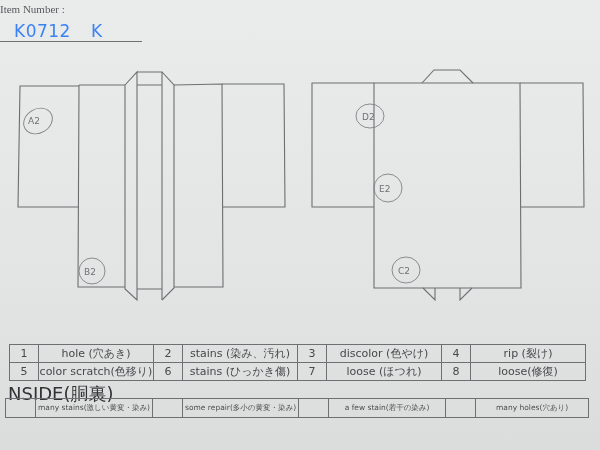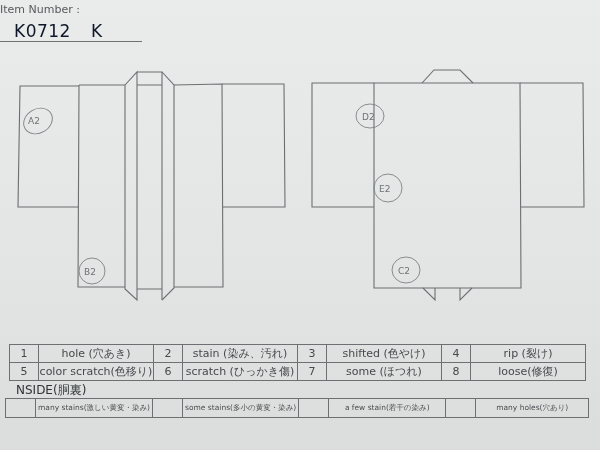--- a/index.html
+++ b/index.html
@@ -2,34 +2,34 @@
 <html><head>
 <meta charset="utf-8">
 <style>
   html, body { margin:0; padding:0; }
   body {
     width:600px; height:450px; overflow:hidden; position:relative;
     background: linear-gradient(180deg, #e9ecea 0%, #e2e5e3 60%, #dadddb 100%);
     font-family: "DejaVu Sans", "Liberation Sans", sans-serif;
     color:#3a3d3f;
   }
-  .item-label { position:absolute; left:0; top:3px; font-size:11px; color:#555a5d; }
-  .item-value { position:absolute; left:14px; top:21px; font-size:17px; letter-spacing:0.5px; color:#0f172a; }
+  .item-label { position:absolute; left:0; top:3px; font-size:11px; color:#555a5d;font-family:Liberation Serif, serif; }
+  .item-value { position:absolute; left:14px; top:21px; font-size:17px; letter-spacing:0.5px; color:#3b82f6; }
   .item-value span.k { margin-left:20px; }
   .item-underline { position:absolute; left:0; top:41px; width:142px; height:1px; background:#6d7275; }
   svg.diagram { position:absolute; left:0; top:0; }
   svg.diagram .ln { stroke:#6a6f72; stroke-width:1.1; fill:none; }
   svg.diagram .pen { stroke:#7c8287; stroke-width:0.9; fill:none; }
   svg.diagram text.pen-txt { font-family:"DejaVu Sans", sans-serif; font-size:9px; fill:#6d7277; }
 
   table.legend { position:absolute; left:9px; top:344px; border-collapse:collapse; font-size:11px; color:#45494c; }
   table.legend td { border:1px solid #6b7073; height:17px; padding:0; text-align:center; white-space:nowrap; }
   .num { width:28px; }
   .lbl { width:114px;margin-top:9px; }
-  .inside-title { position:absolute; left:16px; top:382px; font-size:12px; color:#2f3335; }
+  .inside-title { position:absolute; left:8px; top:382px; font-size:18px; color:#2f3335; }
   table.inside { position:absolute; left:5px; top:398px; border-collapse:collapse; font-size:7.5px; color:#4b4f52; }
   table.inside td { border:1px solid #6b7073; height:18px; padding:0 2px; white-space:nowrap; text-align:center;margin-left:10px; }
   table.inside td.box { width:25px; }
   table.inside td.desc { width:100px; }
 </style>
 </head>
 <body>
 
 <div class="item-label">Item Number :</div>
 <div class="item-value">
@@ -90,47 +90,47 @@
     <text class="pen-txt" x="398" y="274">C2</text>
   </g>
 </svg>
 
 <table class="legend">
   <tbody>
       <tr>
     <td class="num">1</td>
     <td class="lbl">hole (穴あき)</td>
     <td class="num">2</td>
-    <td class="lbl">stain (染み、汚れ)</td>
+    <td class="lbl">stains (染み、汚れ)</td>
     <td class="num">3</td>
-    <td class="lbl">shifted (色やけ)</td>
+    <td class="lbl">discolor (色やけ)</td>
     <td class="num">4</td>
     <td class="lbl">rip (裂け)</td>
   </tr>
   <tr>
     <td class="num">5</td>
     <td class="lbl">color scratch(色移り)</td>
     <td class="num">6</td>
-    <td class="lbl">scratch (ひっかき傷)</td>
+    <td class="lbl">stains (ひっかき傷)</td>
     <td class="num">7</td>
-    <td class="lbl">some (ほつれ)</td>
+    <td class="lbl">loose (ほつれ)</td>
     <td class="num">8</td>
     <td class="lbl">loose(修復)</td>
   </tr>
 </tbody>
   </table>
 
 <div class="inside-title">NSIDE(胴裏)</div>
 
 <table class="inside">
   <tbody>
       <tr>
     <td class="box"></td>
     <td class="desc">many stains(激しい黄変・染み)</td>
     <td class="box"></td>
-    <td class="desc">some stains(多小の黄変・染み)</td>
+    <td class="desc">some repair(多小の黄変・染み)</td>
     <td class="box"></td>
     <td class="desc" style="width:112px">a few stain(若干の染み)</td>
     <td class="box"></td>
     <td class="desc" style="width:108px">many holes(穴あり)</td>
   </tr>
 </tbody>
   </table>
 
 </body></html>

